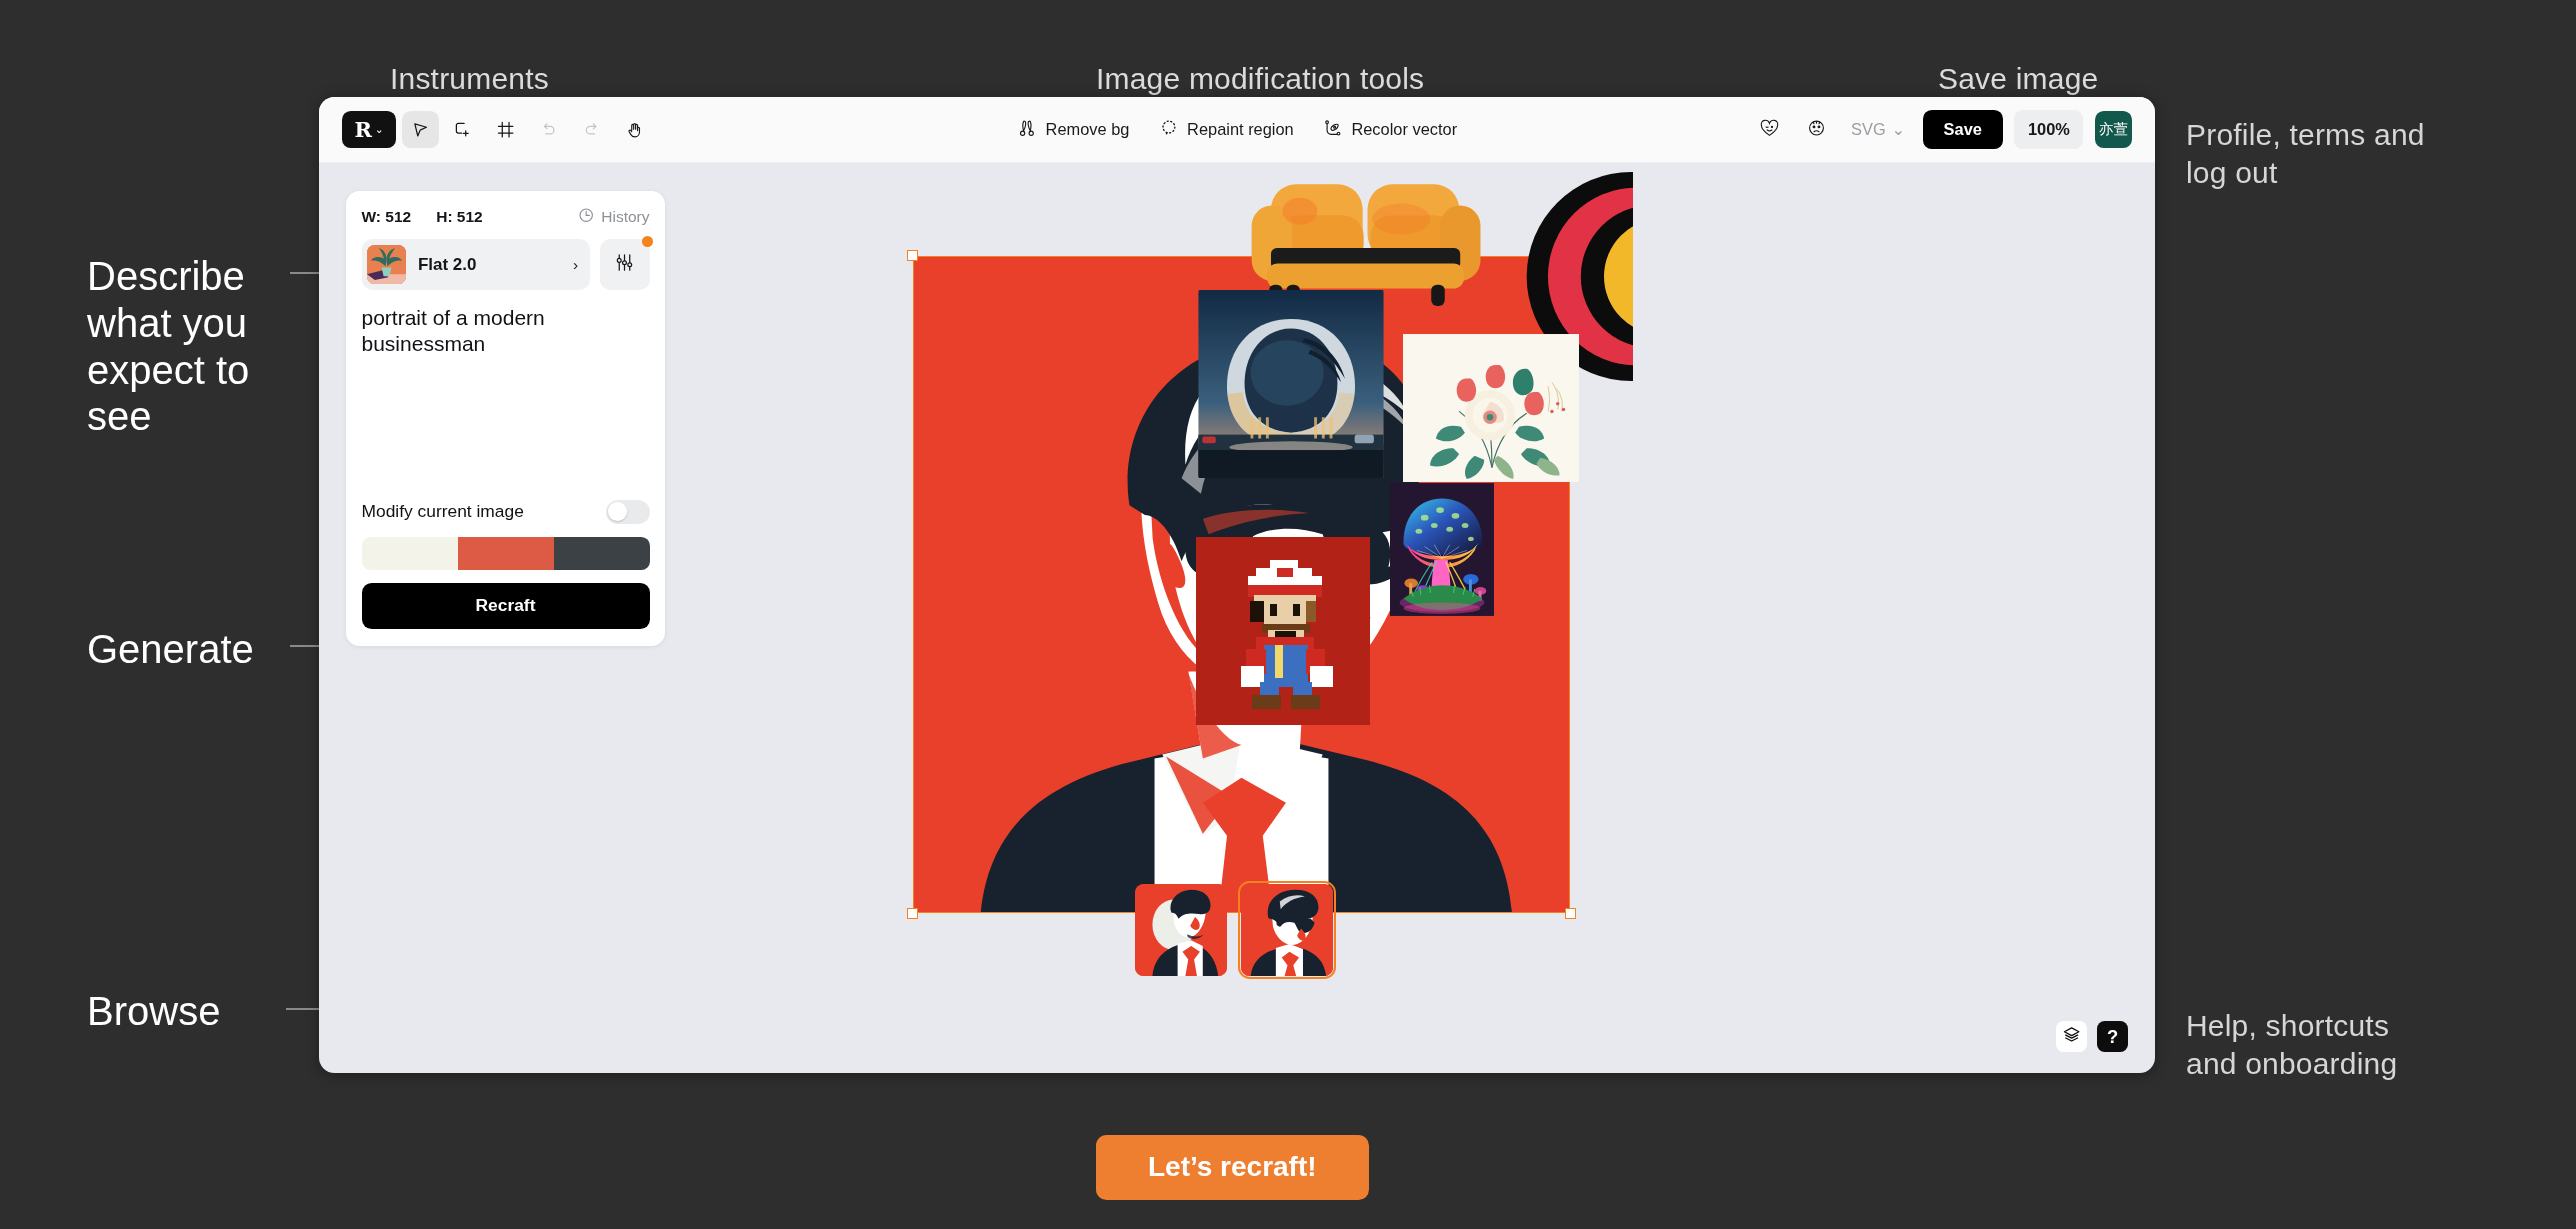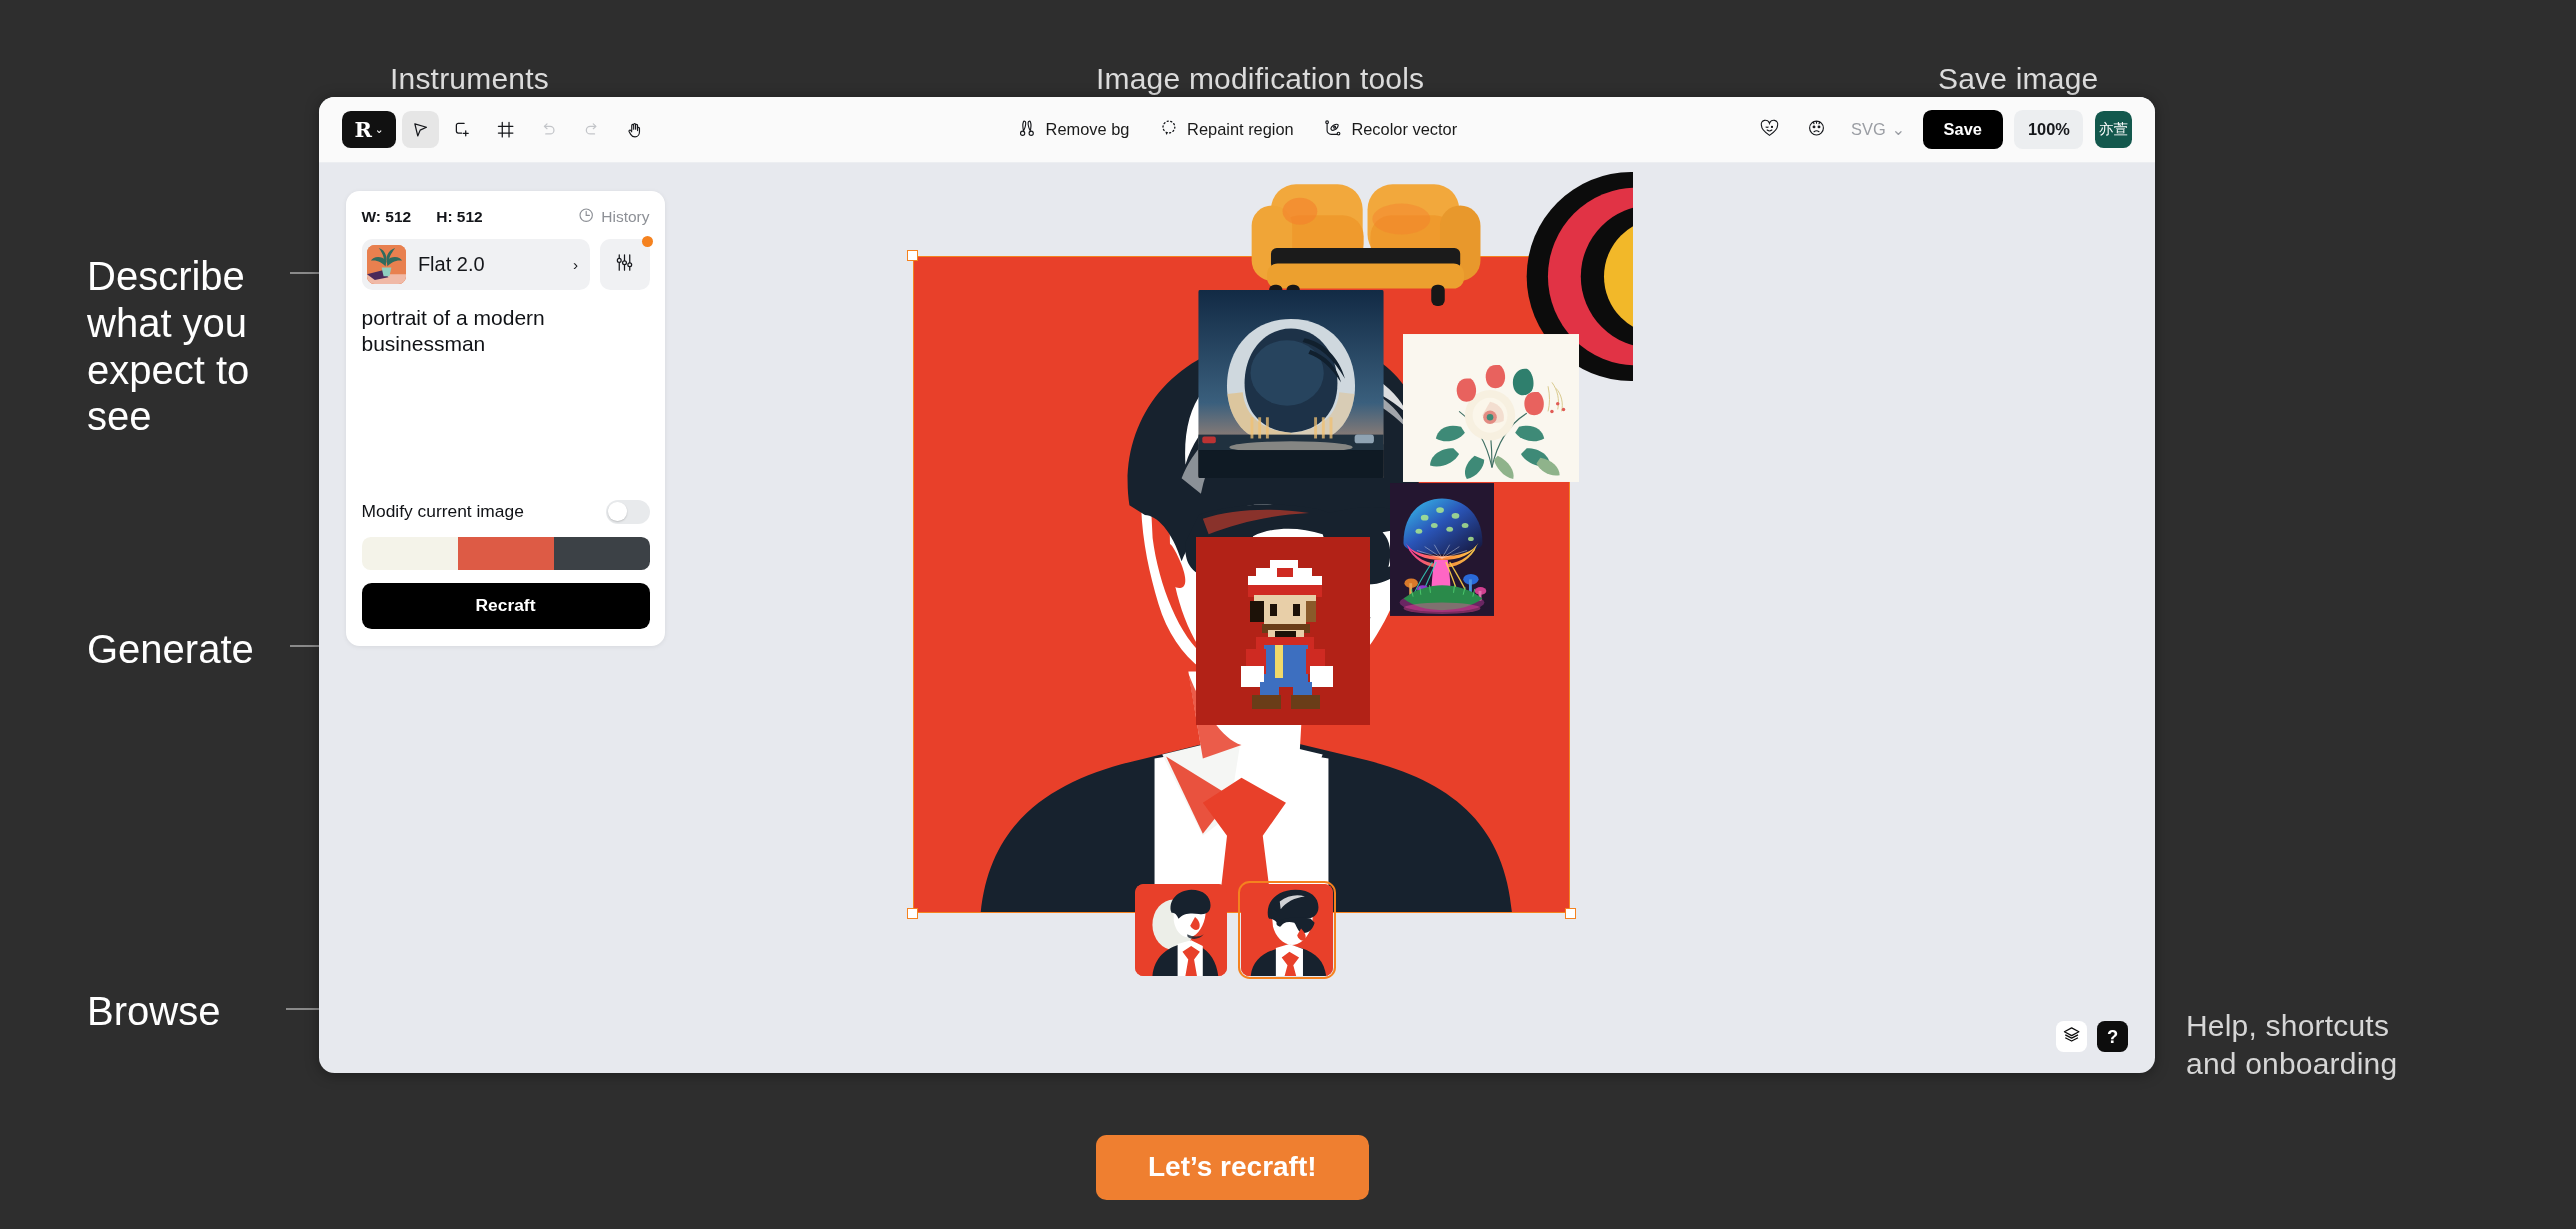--- a/index.html
+++ b/index.html
@@ -163,21 +163,21 @@
     cursor: pointer;
   }
   .style-thumb {
     width: 39px; height: 39px;
     border-radius: 7.7px;
     overflow: hidden;
     flex: 0 0 auto;
     position: relative;
     background: #e8804f;
   }
-  .style-name { font-size: 20px; font-weight: 400; color: #14161a; text-align: right; }
+  .style-name { font-size: 17px; font-weight: 700; color: #14161a; text-align: right; }
   .style-arrow { margin-left: auto; color: #14161a; font-size: 15.5px; }
   .settings-btn {
     position: relative;
     width: 50px;
     background: #f0f1f3;
     border-radius: 10.6px;
     display: flex; align-items: center; justify-content: center;
     cursor: pointer;
   }
   .dot {
@@ -305,20 +305,22 @@
   }
 </style>
 </head>
 <body>
 
 <div class="stage">
 
   <div class="anno top" style="left:390px; top:60px;">Instruments</div>
   <div class="anno top" style="left:1096px; top:60px;">Image modification tools</div>
   <div class="anno top" style="left:1938px; top:60px;">Save image</div>
+  <div class="anno" style="left:2186px; top:116px;">Profile, terms and
+log out</div>
   <div class="anno" style="left:2186px; top:1007px;">Help, shortcuts
 and onboarding</div>
 
   <div class="anno-big" style="left:87px; top:253px; width:232px;">Describe
 what you
 expect to
 see</div>
   <div class="leader" style="left:290px; top:272px; width:66px;"></div>
 
   <div class="anno-big" style="left:87px; top:626px;">Generate</div>

